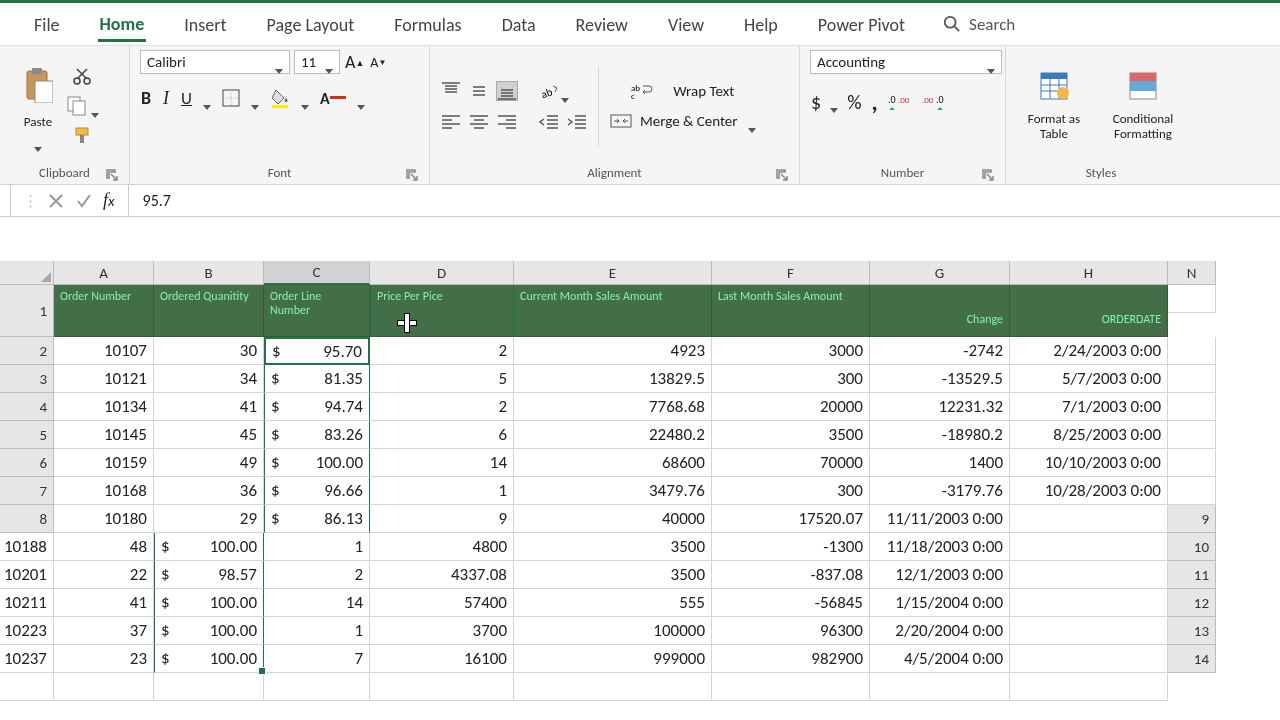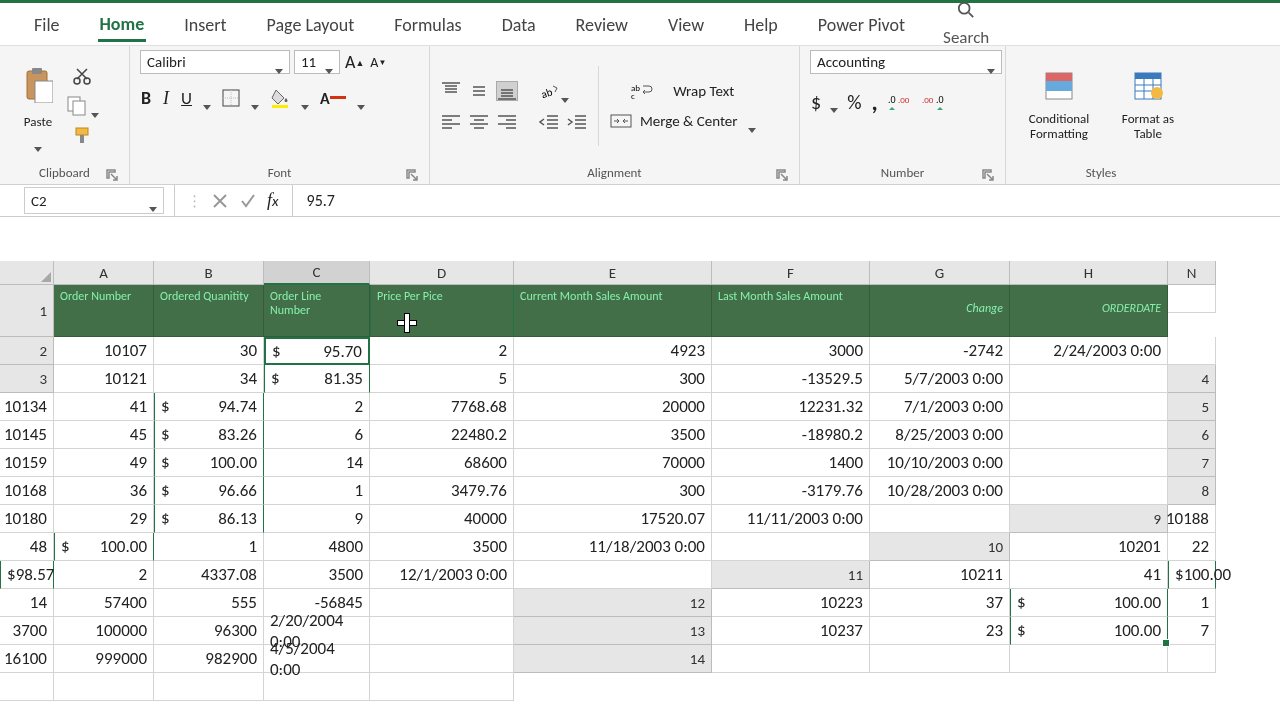--- a/index.html
+++ b/index.html
@@ -2,21 +2,21 @@
 <html><head>
 <meta charset="utf-8">
 <style>
   * { box-sizing: border-box; margin: 0; padding: 0; font-family: "Segoe UI", Calibri, sans-serif; }
   body { width: 1280px; height: 720px; background: #fff; overflow: hidden; font-size: 15px; color: #222; }
   
   .accent { height: 3px; background: #217346; }
   .tabs { display: flex; align-items: center; height: 42px; padding-left: 32px; gap: 36px; background: #fff; font-size: 18px; }
   .tab { color: #444; padding: 6px 2px 4px; cursor: pointer; }
   .tab.active { color: #217346; font-weight: 600; border-bottom: 3px solid #217346; }
-  .search-box { display: flex; align-items: center; gap: 8px; color: #555; font-size: 17px; flex-direction: column; }
+  .search-box { display: flex; align-items: center; gap: 8px; color: #555; font-size: 17px; }
   .search-box svg { width: 18px; height: 18px; stroke: #555; fill: none; stroke-width: 2; }
   
   .ribbon { display: flex; height: 140px; background: #f5f5f5; border-bottom: 1px solid #d0d0d0; border-top: 1px solid #e0e0e0; }
   .group { border-right: 1px solid #d8d8d8; padding: 4px 10px 2px; display: flex; flex-direction: column; justify-content: space-between; }
   .group-body { flex: 1; display: flex; align-items: center; }
   .group-label { display: flex; align-items: center; justify-content: center; font-size: 13px; color: #555; height: 20px; position: relative; }
   .dlaunch { position: absolute; right: 0; bottom: 0; width: 14px; height: 14px; }
   .dlaunch svg { width: 14px; height: 14px; stroke: #888; fill: none; stroke-width: 1.5; }
   .btn { display: inline-flex; align-items: center; justify-content: center; border: 1px solid transparent; background: transparent; cursor: pointer; }
   .big-btn { flex-direction: column; font-size: 13px; gap: 11px; padding: 2px 4px; }
@@ -35,21 +35,21 @@
   
   .grid { display: grid; grid-template-columns: 54px 100px 110px 106px 144px 198px 158px 140px 158px 48px; font-size: 17px; }
   .colhead, .rowhead, .corner { background: #e6e6e6; border-right: 1px solid #bcbcbc; border-bottom: 1px solid #bcbcbc; display: flex; align-items: center; justify-content: center; font-size: 15px; color: #333; height: 24px; }
   .colhead.sel-col { background: #d2d2d2; border-bottom: 2px solid #217346; }
   .corner { position: relative; }
   .corner::after { content: ""; position: absolute; right: 2px; bottom: 2px; width: 0; height: 0; border-left: 10px solid transparent; border-bottom: 10px solid #a8a8a8; }
   .rowhead { justify-content: flex-end; padding-right: 6px; height: 28px; }
   .cell { border-right: 1px solid #d4d4d4; border-bottom: 1px solid #d4d4d4; padding: 0 6px; height: 28px; display: flex; align-items: center; }
   .cell.r { justify-content: flex-end; }
   .hdr { background: #426e48; color: #86efac; height: 52px; font-size: 12px; border-right: 1px solid #355b3a; border-bottom: 1px solid #355b3a; align-items: flex-start; padding-top: 4px; line-height: 1.2; }
-  .hdr.r-align { justify-content: flex-end; align-items: flex-end; padding-bottom: 21px; font-style: italic; }
+  .hdr.r-align { justify-content: flex-end; align-items: flex-end; padding-bottom: 10px; }
   .rowhead.hdr-h { height: 52px; }
   .sel-cell { border: 2px solid #217346 !important; position: relative; }
   .sel-colcells { border-left: 1.5px solid #217346; border-right: 1.5px solid #217346; position: relative; }
   .sel-last::after { content: ""; position: absolute; right: -3px; bottom: -3px; width: 6px; height: 6px; background: #217346; border: 1px solid #fff; }
   .money { display: flex; justify-content: space-between; width: 100%; }
   .plus-cursor { position: absolute; pointer-events: none; width: 20px; height: 20px; display: flex; align-items: center; justify-content: center; }
   .plus-cursor::before, .plus-cursor::after { content: ""; position: absolute; background: #fff; border: 1px solid #000; }
   .plus-cursor::before { width: 18px; height: 4px; }
   .plus-cursor::after { width: 4px; height: 18px; }
   .spacer-row { height: 44px; grid-column: 1 / -1; }
@@ -311,51 +311,45 @@
     <div class="group-label">
         <span>Number</span>
         <span class="dlaunch"><svg viewBox="0 0 14 14">
             <path d="M2 2h8v2H4v6H2zM6 6l6 6M12 8v4H8"></path>
           </svg></span>
       </div>
   </div>
 
   <div class="group" style="width:190px;border-right:none">
     <div class="group-body" style="gap:8px">
-      <div class="big-btn btn" style="height:92px;width:86px">
-        <svg width="30" height="30" viewBox="0 0 30 30">
-            <rect x="2" y="2" width="26" height="26" fill="#fff" stroke="#888"></rect>
-            <rect x="2" y="2" width="26" height="8" fill="#d66"></rect>
-            <rect x="2" y="10" width="26" height="10" fill="#6ad"></rect>
-          </svg>
-        <span style="text-align:center;line-height:1.1">Conditional Formatting</span>
-      </div>
       <div class="big-btn btn" style="height:92px;width:76px">
         <svg width="30" height="30" viewBox="0 0 30 30">
             <rect x="2" y="2" width="26" height="26" fill="#fff" stroke="#3a7abd"></rect>
             <rect x="2" y="2" width="26" height="6" fill="#3a7abd"></rect>
             <path d="M2 14h26M2 20h26M11 8v20M20 8v20" stroke="#3a7abd"></path>
             <circle cx="24" cy="22" r="6" fill="#f4b942"></circle>
           </svg>
         <span style="text-align:center;line-height:1.1">Format as Table</span>
       </div>
+      <div class="big-btn btn" style="height:92px;width:86px">
+        <svg width="30" height="30" viewBox="0 0 30 30">
+            <rect x="2" y="2" width="26" height="26" fill="#fff" stroke="#888"></rect>
+            <rect x="2" y="2" width="26" height="8" fill="#d66"></rect>
+            <rect x="2" y="10" width="26" height="10" fill="#6ad"></rect>
+          </svg>
+        <span style="text-align:center;line-height:1.1">Conditional Formatting</span>
+      </div>
     </div>
     <div class="group-label">
         <span>Styles</span>
       </div>
   </div>
 </div>
 
 <div class="fbar">
-  <div class="namebox">
-      <span>C2</span>
-      <span class="caret"><svg viewBox="0 0 8 5">
-          <path d="M0 0h8L4 5z"></path>
-        </svg></span>
-    </div>
   <div class="sep"></div>
   <div class="fxgroup">
     <span style="color:#bbb">⋮</span>
     <span class="btn">
         <svg viewBox="0 0 18 18">
           <path d="M3 3l12 12M15 3L3 15" stroke="#999" stroke-width="2"></path>
         </svg>
       </span>
     <span class="btn">
         <svg viewBox="0 0 18 18">
@@ -410,20 +404,21 @@
     <div class="rowhead">3</div>
     <div class="cell r">10121</div>
     <div class="cell r">34</div>
     <div class="cell sel-colcells">
       <span class="money">
         <span>$</span>
         <span>81.35</span>
       </span>
     </div>
     <div class="cell r">5</div>
+    <div class="cell r">13829.5</div>
     <div class="cell r">300</div>
     <div class="cell r">-13529.5</div>
     <div class="cell r">5/7/2003 0:00</div>
     <div class="cell"></div>
     <div class="rowhead">4</div>
     <div class="cell r">10134</div>
     <div class="cell r">41</div>
     <div class="cell sel-colcells">
       <span class="money">
         <span>$</span>
@@ -500,49 +495,52 @@
     <div class="cell r">48</div>
     <div class="cell sel-colcells">
       <span class="money">
         <span>$</span>
         <span>100.00</span>
       </span>
     </div>
     <div class="cell r">1</div>
     <div class="cell r">4800</div>
     <div class="cell r">3500</div>
+    <div class="cell r">-1300</div>
     <div class="cell r">11/18/2003 0:00</div>
     <div class="cell"></div>
     <div class="rowhead">10</div>
     <div class="cell r">10201</div>
     <div class="cell r">22</div>
     <div class="cell sel-colcells">
       <span class="money">
         <span>$</span>
         <span>98.57</span>
       </span>
     </div>
     <div class="cell r">2</div>
     <div class="cell r">4337.08</div>
     <div class="cell r">3500</div>
+    <div class="cell r">-837.08</div>
     <div class="cell r">12/1/2003 0:00</div>
     <div class="cell"></div>
     <div class="rowhead">11</div>
     <div class="cell r">10211</div>
     <div class="cell r">41</div>
     <div class="cell sel-colcells">
       <span class="money">
         <span>$</span>
         <span>100.00</span>
       </span>
     </div>
     <div class="cell r">14</div>
     <div class="cell r">57400</div>
     <div class="cell r">555</div>
     <div class="cell r">-56845</div>
+    <div class="cell r">1/15/2004 0:00</div>
     <div class="cell"></div>
     <div class="rowhead">12</div>
     <div class="cell r">10223</div>
     <div class="cell r">37</div>
     <div class="cell sel-colcells">
       <span class="money">
         <span>$</span>
         <span>100.00</span>
       </span>
     </div>

